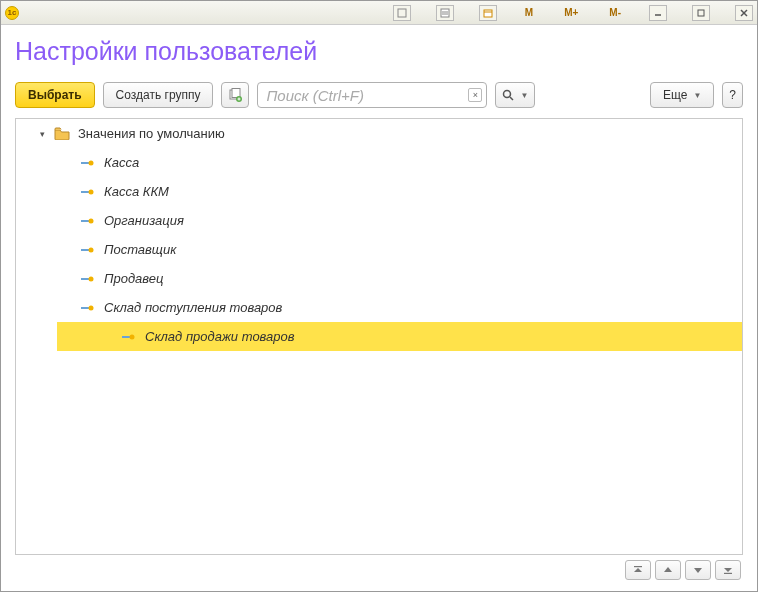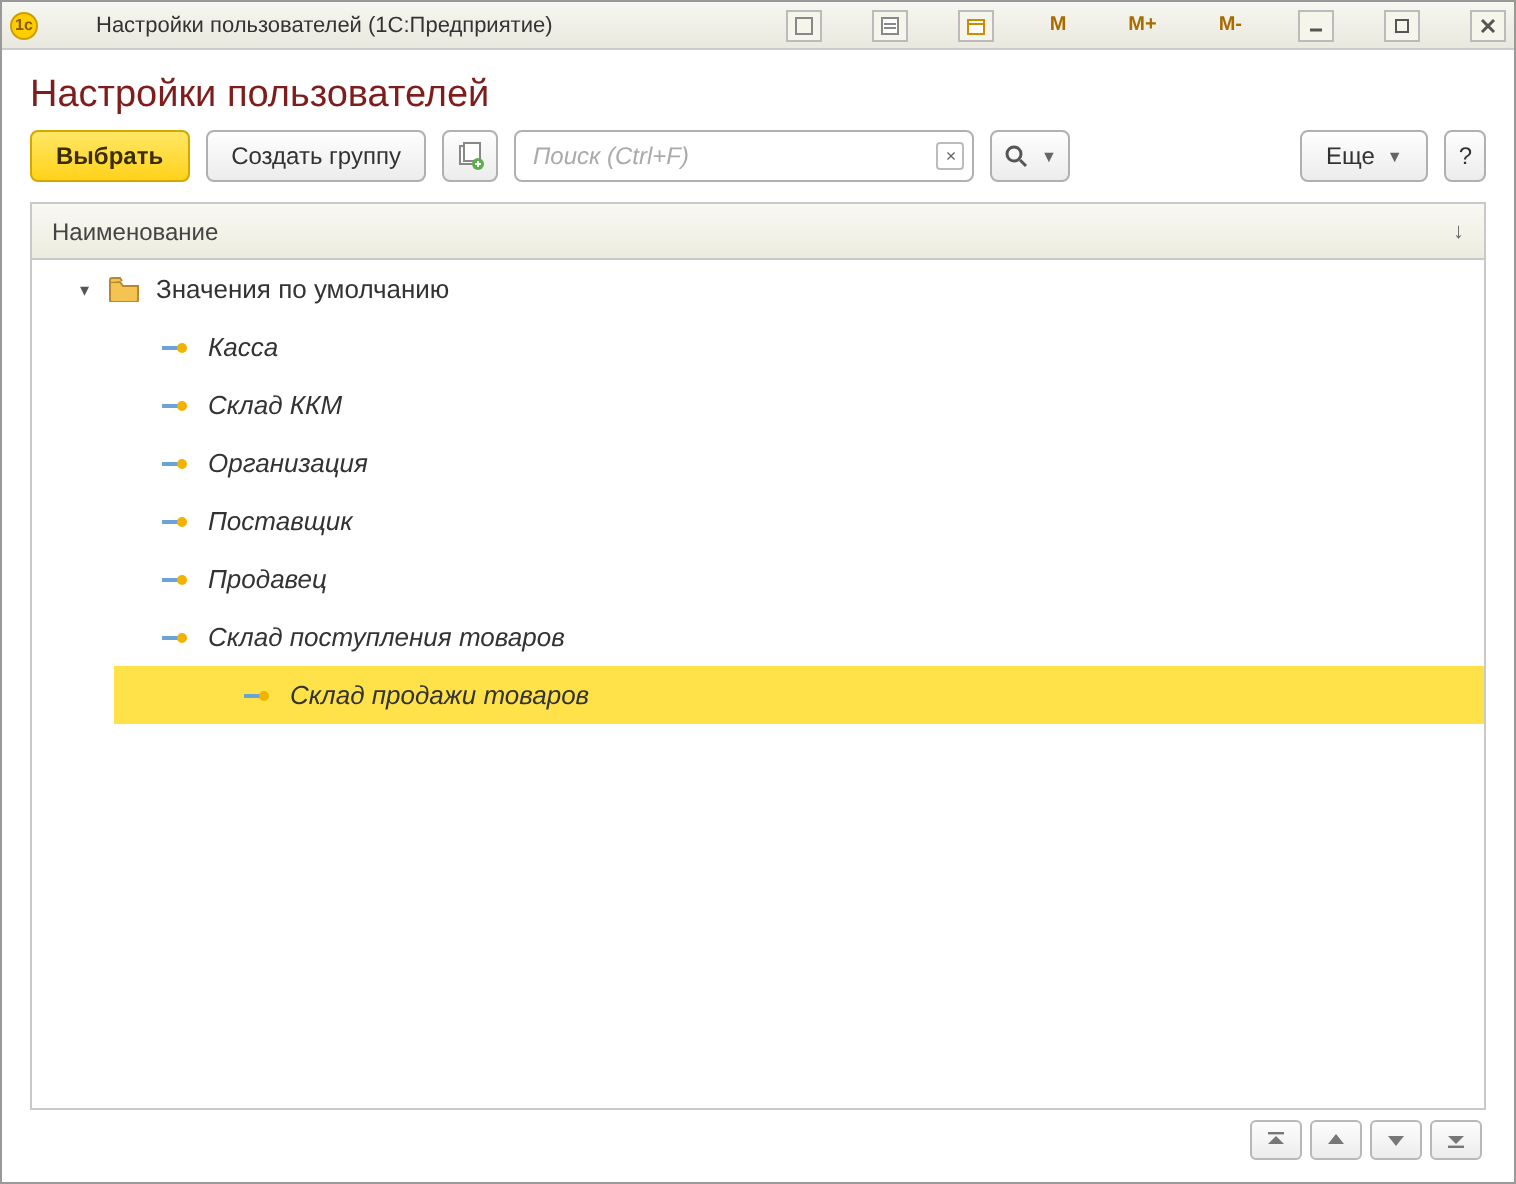--- a/index.html
+++ b/index.html
@@ -5,28 +5,28 @@
   * { box-sizing: border-box; margin: 0; padding: 0; font-family: Arial, sans-serif; }
   body { background: #f0f0f0; width: 758px; height: 592px; overflow: hidden; }
   .window { width: 758px; height: 592px; background: #fff; border: 1px solid #999; display: flex; flex-direction: column; }
   .titlebar { height: 24px; background: linear-gradient(#f7f7f2,#e8e8de); border-bottom: 1px solid #ccc; display: flex; align-items: center; padding: 0 4px; font-size: 11px; color: #333; gap: 23px; }
   .titlebar .app-icon { width: 14px; height: 14px; background: #ffcc00; border-radius: 50%; border:1px solid #c9a000; margin-right:6px; display:flex; align-items:center; justify-content:center; font-size:8px; color:#8a5a00; font-weight:bold;}
   .titlebar .spacer { flex: 1; }
   .titlebar .tb-btn { width: 18px; height: 16px; margin-left: 2px; border:1px solid #bbb; background:#f5f5ec; display:flex; align-items:center; justify-content:center; font-size:10px; color:#555; cursor:pointer;}
   .titlebar .tb-btn.mem { font-weight:bold; color:#a86b00; border:none; background:transparent; width:auto; padding:0 3px;}
   .titlebar .tb-btn.icon svg { width:10px; height:10px; }
   .content { flex:1; padding: 12px 14px 10px 14px; display:flex; flex-direction:column; }
-  h1.page-title { font-size: 19px; font-weight: normal; color:#7f1d1d; margin-bottom: 6px; }
+  h1.page-title { font-size: 25px; font-weight: normal; color:#8b5cf6; margin-bottom: 16px; }
   .toolbar { display:flex; align-items:center; gap:8px; margin-bottom:10px; }
   .btn { height:26px; padding:0 12px; border:1px solid #b0b0b0; border-radius:4px; background:linear-gradient(#fefefe,#ececec); font-size:12px; color:#333; cursor:pointer; display:flex; align-items:center; gap:4px;}
   .btn.primary { background:linear-gradient(#ffe766,#ffd21a); border-color:#d4a800; font-weight:bold; color:#3a2d00;}
   .btn.icon-only { padding:0 6px; }
   .btn .dd { font-size:8px; color:#666; margin-left:2px;}
   .search-wrap { display:flex; align-items:center; height:26px; border:1px solid #b0b0b0; border-radius:4px; background:#fff; padding:0 4px 0 8px; width:230px;}
-  .search-wrap input { flex:1; border:none; outline:none; font-size:12px; background:transparent; color:#333;}
+  .search-wrap input { flex:1; border:none; outline:none; font-size:15px; background:transparent; color:#333;}
   .search-wrap input::placeholder{ color:#aaa; font-style:italic;}
   .search-wrap .clear { width:14px;height:14px;border:1px solid #bbb;border-radius:2px;display:flex;align-items:center;justify-content:center;font-size:9px;color:#666;cursor:pointer;}
   .toolbar-right { margin-left:auto; display:flex; gap:8px;}
   .grid { flex:1; border:1px solid #c9c9c9; background:#fff; display:flex; flex-direction:column; overflow:hidden;}
   .grid-header { height:28px; background:linear-gradient(#f9f9f4,#ececde); border-bottom:1px solid #c9c9c9; display:flex; align-items:center; padding:0 10px; font-size:12px; color:#444;}
   .grid-header .sort { margin-left:auto; font-size:11px; color:#666;}
   .grid-body { flex:1; overflow:auto; }
   .row { height:29px; display:flex; align-items:center; font-size:13px; color:#333; padding-left:10px; border-bottom:0; cursor:default;}
   .row.group { padding-left:24px; }
   .row.item { padding-left:64px;font-style:italic; }
@@ -40,21 +40,20 @@
   .folder-svg{fill:#f5c352;stroke:#b8892c;stroke-width:1;}
   .leaf-svg-line{stroke:#6aa3d6;stroke-width:2;}
   .leaf-svg-dot{fill:#f2b200;}
 </style>
 </head>
 <body>
 
 <div class="window">
   <div class="titlebar">
     <span class="app-icon">1c</span>
-    <span>Настройки пользователей  (1С:Предприятие)</span>
     <span class="spacer"></span>
     <span class="tb-btn icon">
         <svg viewBox="0 0 10 10">
           <rect x="1" y="1" width="8" height="8" fill="none" stroke="#888"></rect>
         </svg>
       </span>
     <span class="tb-btn icon">
         <svg viewBox="0 0 10 10">
           <rect x="1" y="1" width="8" height="8" fill="#fff" stroke="#888"></rect>
           <line x1="2" y1="4" x2="8" y2="4" stroke="#888"></line>
@@ -117,24 +116,20 @@
       <div class="toolbar-right">
         <button class="btn">
           <span>Еще</span>
           <span class="dd">▼</span>
         </button>
         <button class="btn icon-only">?</button>
       </div>
     </div>
 
     <div class="grid">
-      <div class="grid-header">
-        <span>Наименование</span>
-        <span class="sort">↓</span>
-      </div>
       <div class="grid-body" id="grid-body">
           <div class="row group">
             <span class="expand">▾</span>
             <svg class="folder-icon" viewBox="0 0 16 13">
               <path class="folder-svg" d="M1 3 h5 l1.5 2 H15 v7 a1 1 0 0 1 -1 1 H2 a1 1 0 0 1 -1 -1 Z"></path>
               <path class="folder-svg" d="M1 3 v-1 a1 1 0 0 1 1 -1 h4 l1 1.5" fill="#f7d178"></path>
             </svg>
             <span>Значения по умолчанию</span>
           </div>
           <div class="row item">
@@ -146,21 +141,21 @@
             </span>
             <span>Касса</span>
           </div>
           <div class="row item">
             <span class="leaf-icon">
               <svg width="14" height="10" viewBox="0 0 14 10">
                 <line class="leaf-svg-line" x1="1" y1="5" x2="9" y2="5"></line>
                 <circle class="leaf-svg-dot" cx="11" cy="5" r="2.5"></circle>
               </svg>
             </span>
-            <span>Склад ККМ</span>
+            <span>Касса ККМ</span>
           </div>
           <div class="row item">
             <span class="leaf-icon">
               <svg width="14" height="10" viewBox="0 0 14 10">
                 <line class="leaf-svg-line" x1="1" y1="5" x2="9" y2="5"></line>
                 <circle class="leaf-svg-dot" cx="11" cy="5" r="2.5"></circle>
               </svg>
             </span>
             <span>Организация</span>
           </div>

